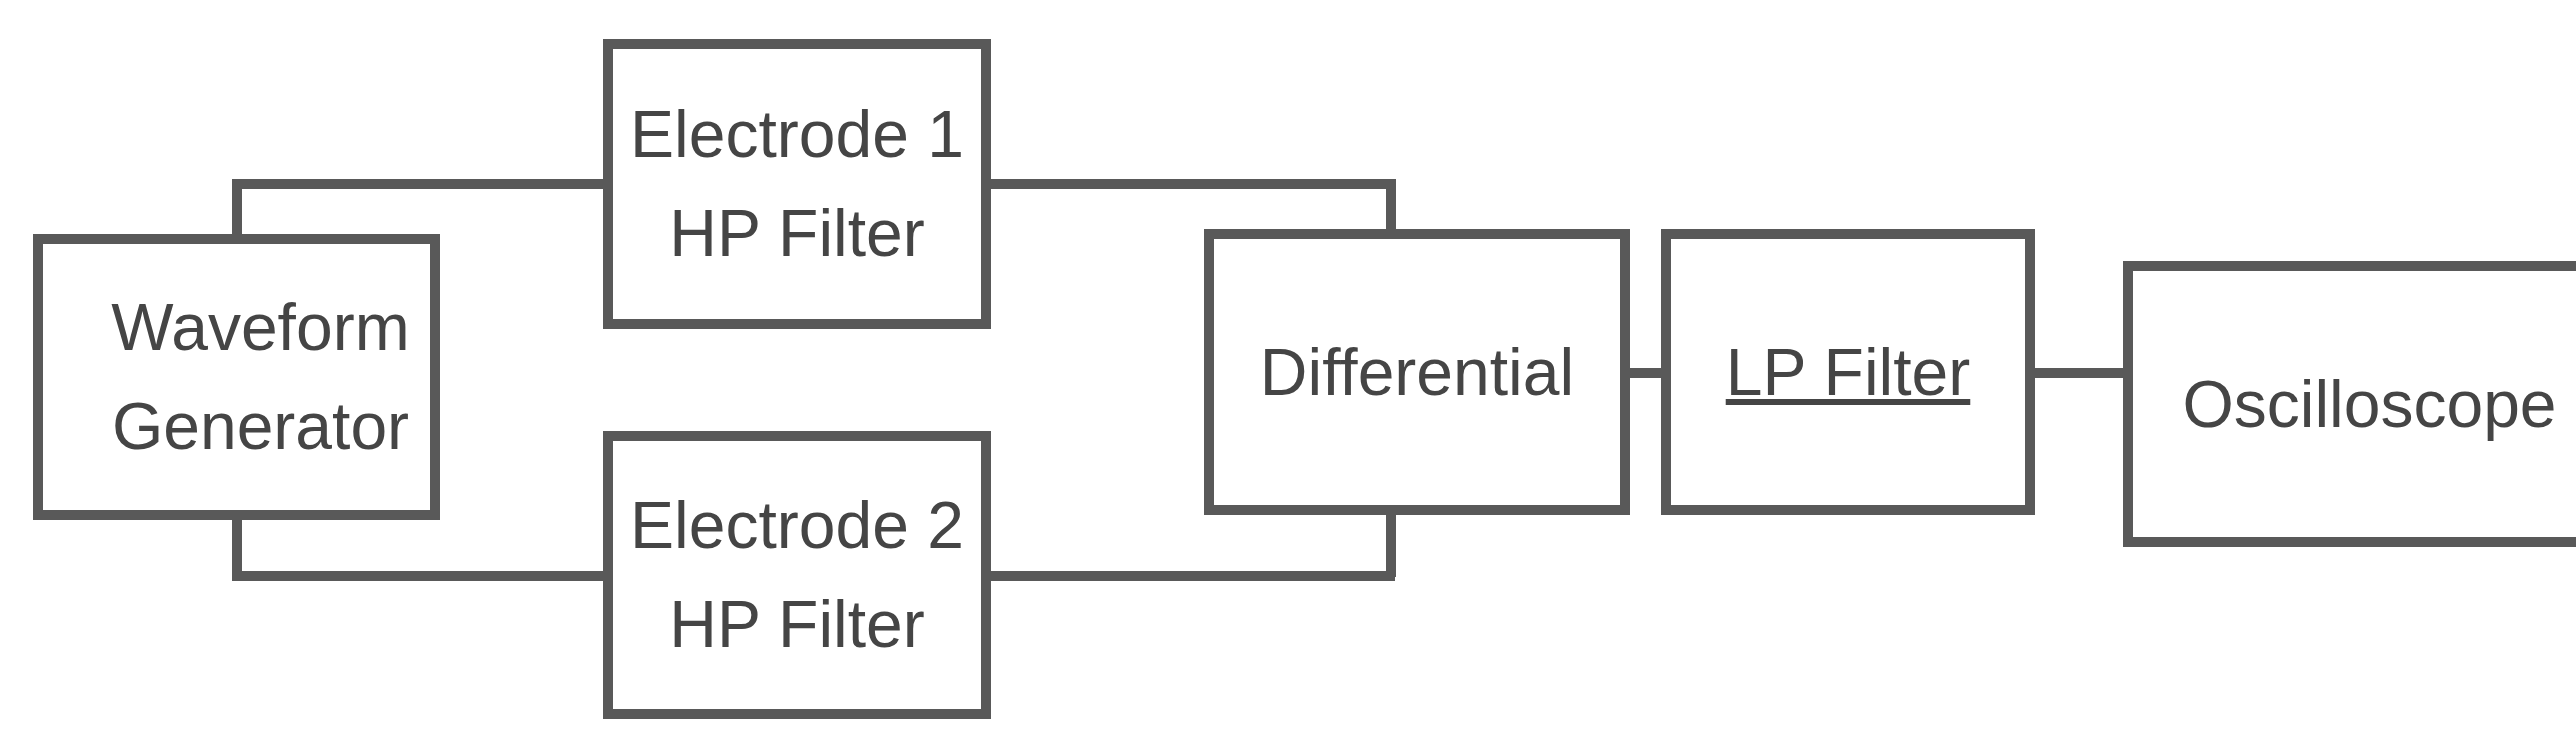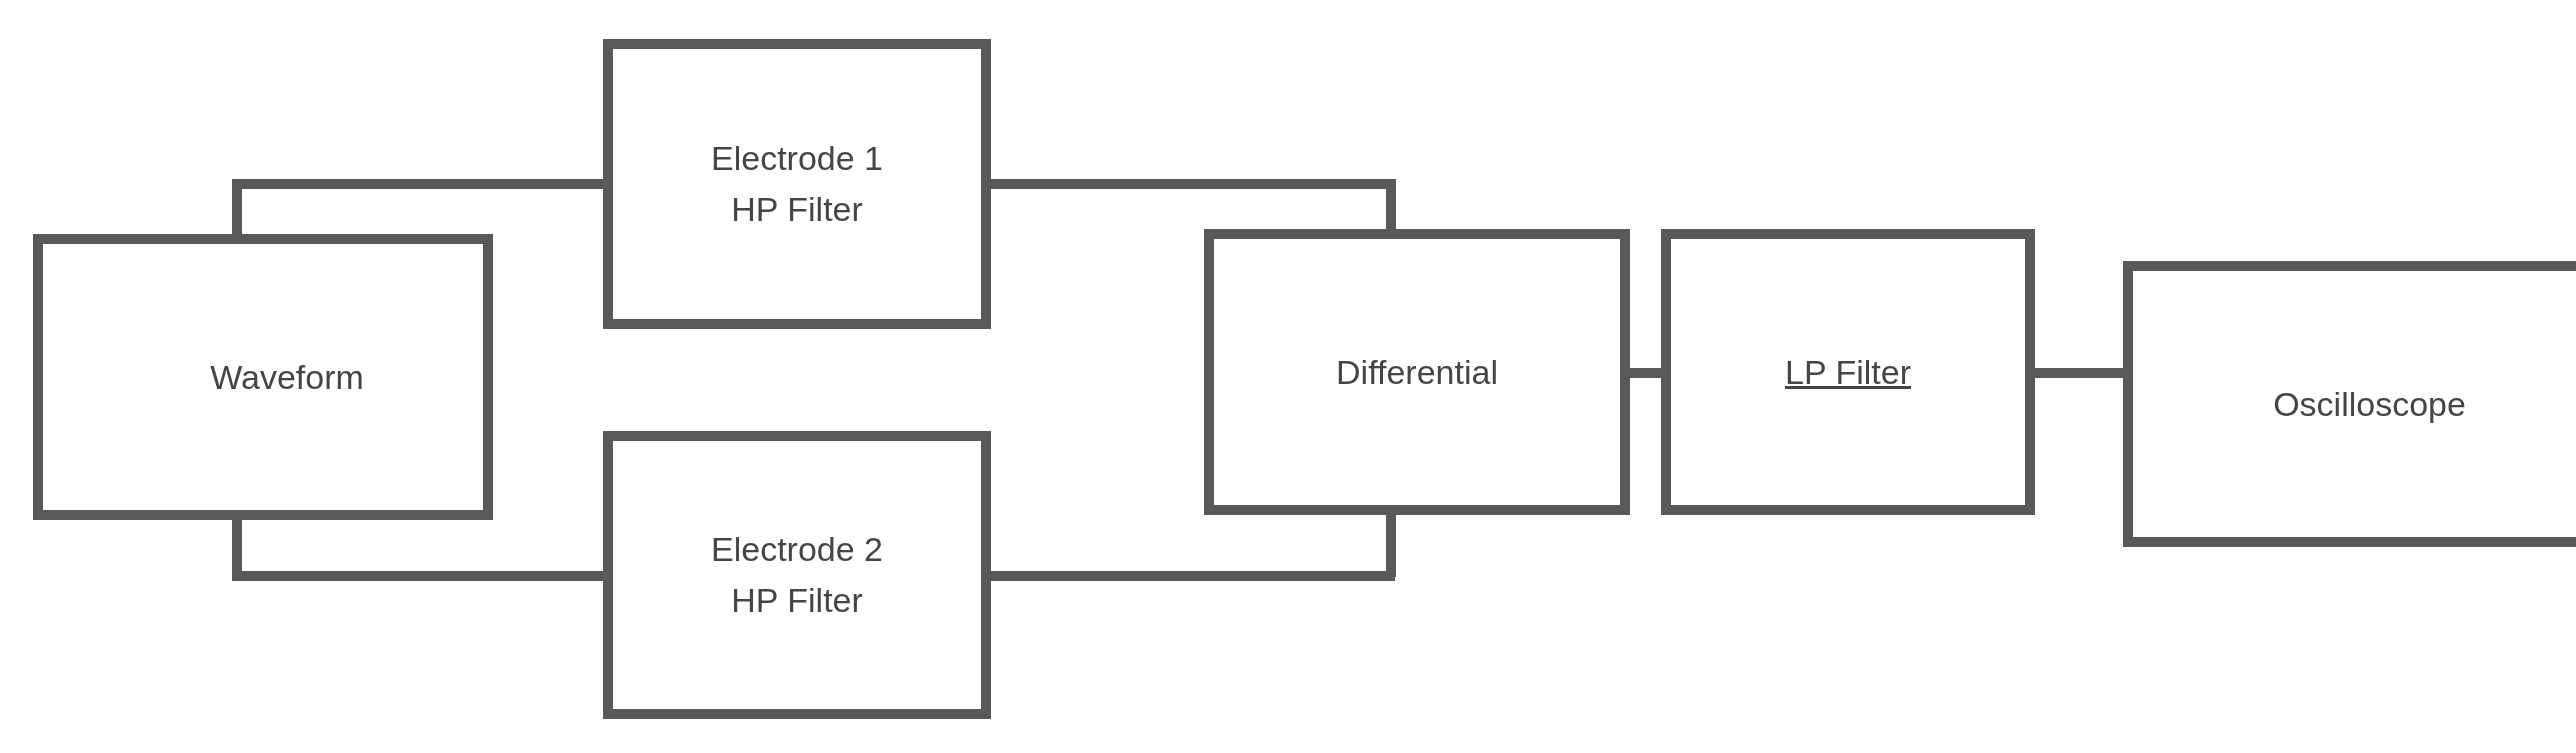--- a/index.html
+++ b/index.html
@@ -25,34 +25,34 @@
     position: absolute;
     box-sizing: border-box;
     background: #ffffff;
     border: var(--stroke) solid var(--line-color);
     display: flex;
     flex-direction: column;
     align-items: center;
     justify-content: center;
     text-align: center;
     color: var(--text-color);
-    font-size: 34px;
+    font-size: 66px;
     line-height: 1.5;
   }
   .block span {
     display: block;
     white-space: nowrap;
   }
   .connector {
     position: absolute;
     background: var(--line-color);
   }
 
   
-  #box-wg   { left: 33px;   top: 234px; width: 460px; height: 286px; padding-left: 48px; }
+  #box-wg   { left: 33px;   top: 234px; width: 407px; height: 286px; padding-left: 48px; }
   #box-e1   { left: 603px;  top: 39px;  width: 388px; height: 290px; }
   #box-e2   { left: 603px;  top: 431px; width: 388px; height: 288px; }
   #box-ds   { left: 1204px; top: 229px; width: 426px; height: 286px; }
   #box-lp   { left: 1661px; top: 229px; width: 374px; height: 286px; text-decoration: underline; }
   #box-osc  { left: 2123px; top: 229px; width: 493px; height: 286px; margin-top: 32px; }
 
   
   #c-wg-up        { left: 232px;  top: 179px; width: 9.5px;  height: 61px;  }
   #c-top-left     { left: 232px;  top: 179px; width: 381px; height: 9.5px;  }
   #c-top-right    { left: 985px; top: 179px; width: 410px; height: 9.5px;  }
@@ -75,20 +75,21 @@
   <div class="connector" id="c-e1-ds-down"></div>
   <div class="connector" id="c-wg-down"></div>
   <div class="connector" id="c-bottom-left"></div>
   <div class="connector" id="c-bottom-right"></div>
   <div class="connector" id="c-e2-ds-up"></div>
   <div class="connector" id="c-ds-lp"></div>
   <div class="connector" id="c-lp-osc"></div>
 
   <div class="block" id="box-wg">
     <span>Waveform</span>
+    <span>Generator</span>
   </div>
 
   <div class="block" id="box-e1">
     <span>Electrode 1</span>
     <span>HP Filter</span>
   </div>
 
   <div class="block" id="box-e2">
     <span>Electrode 2</span>
     <span>HP Filter</span>

